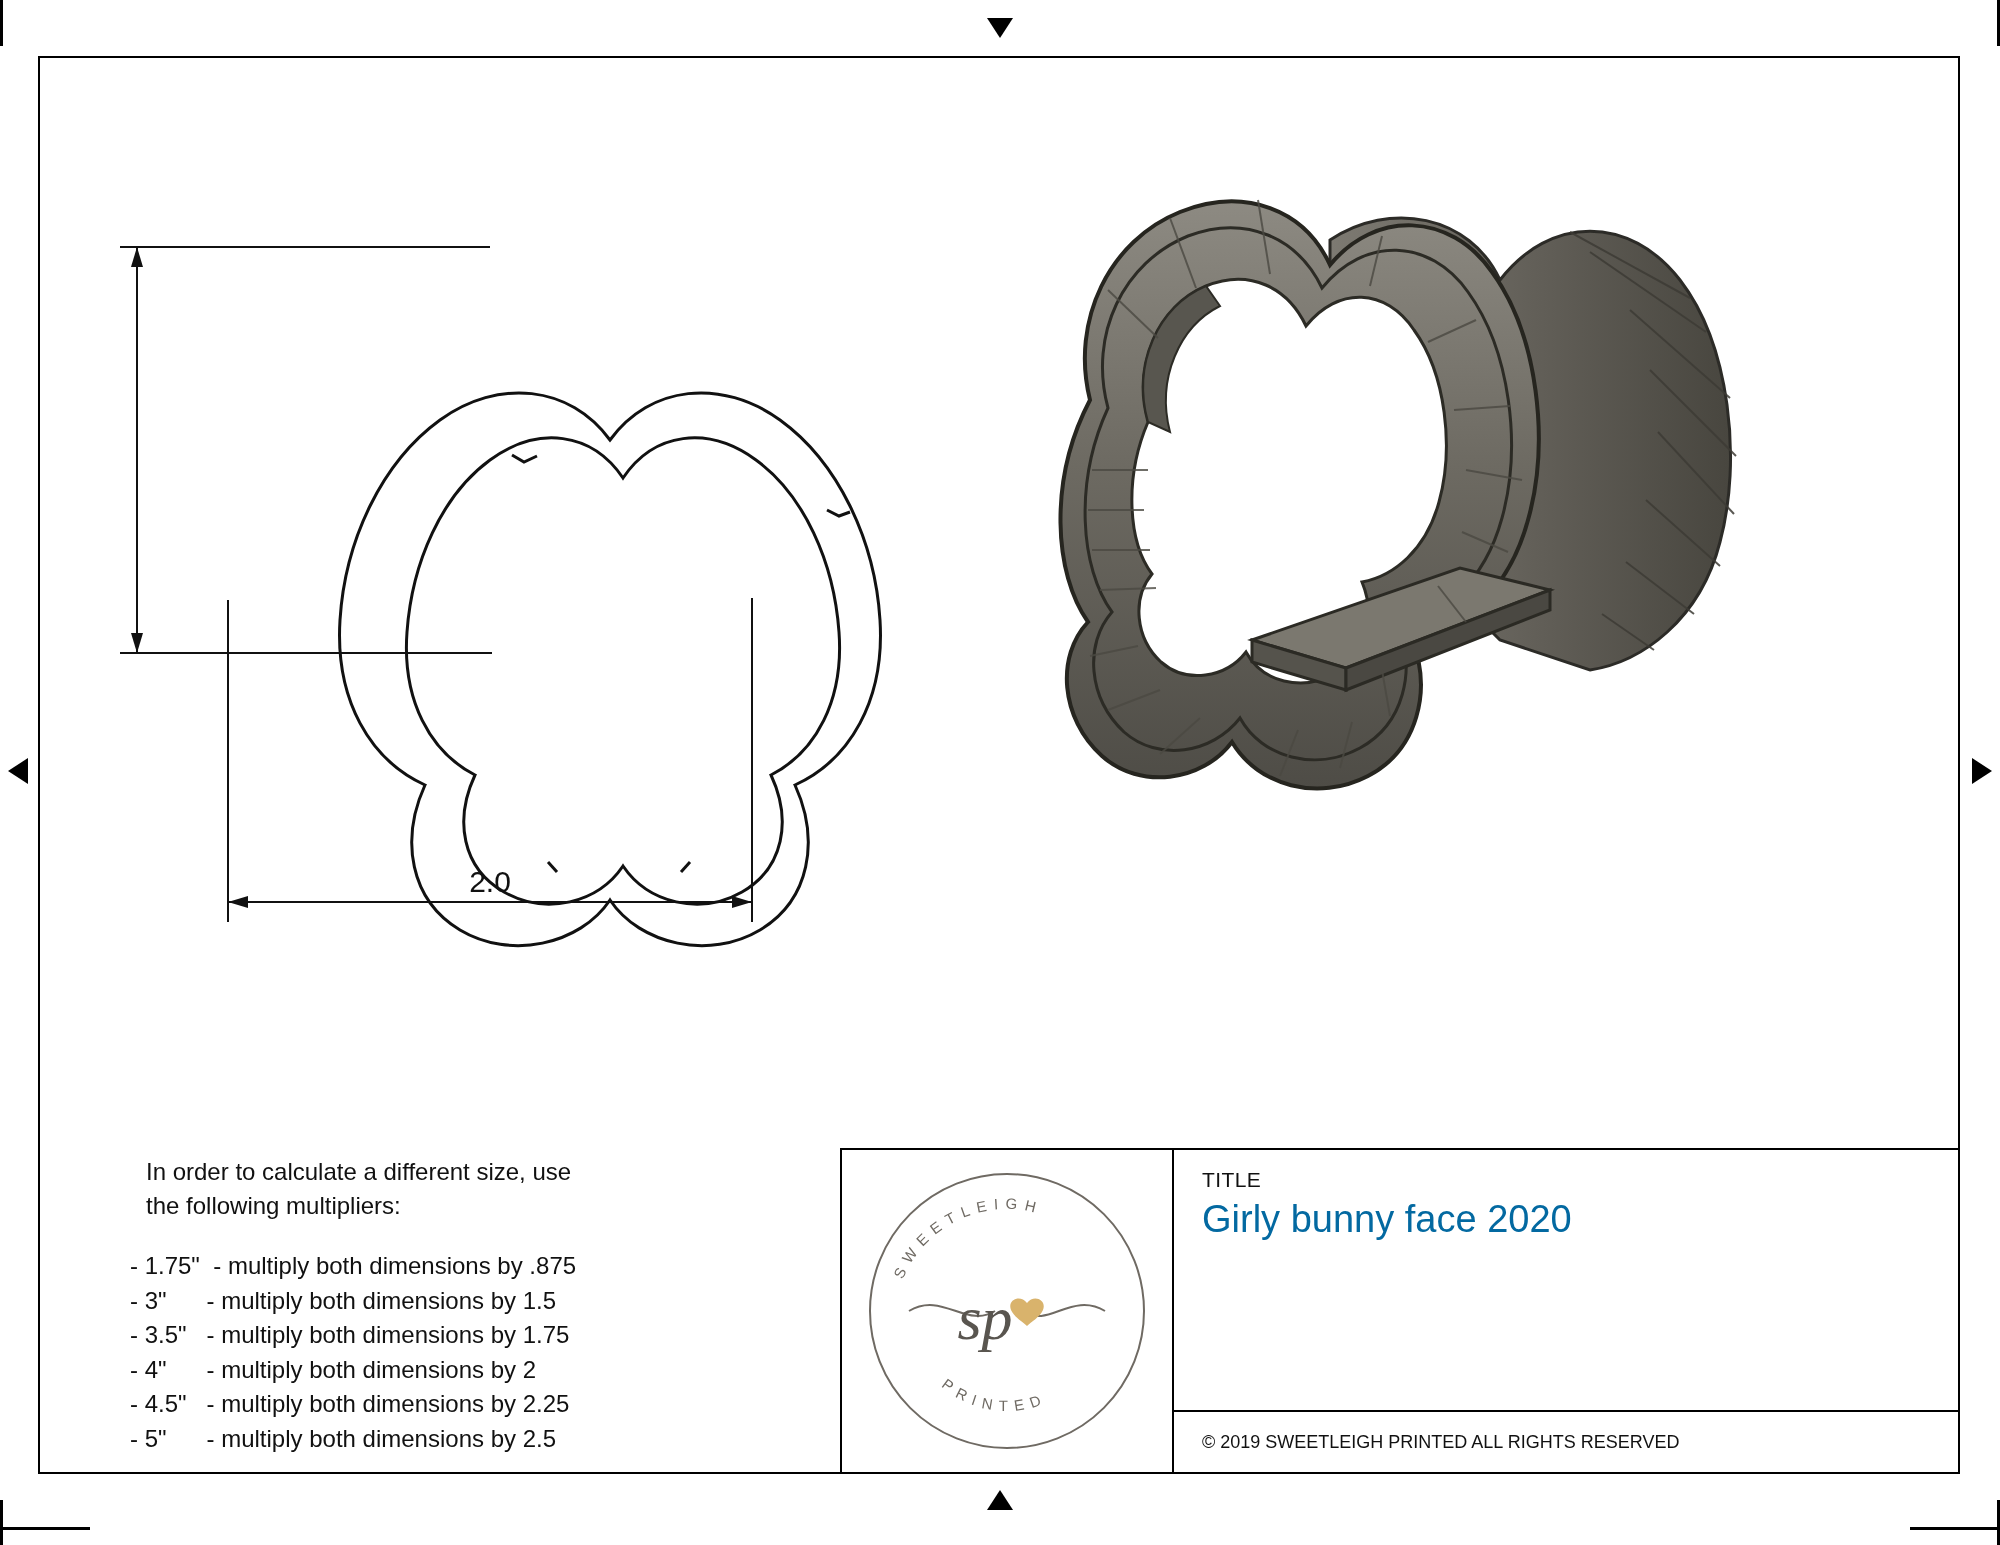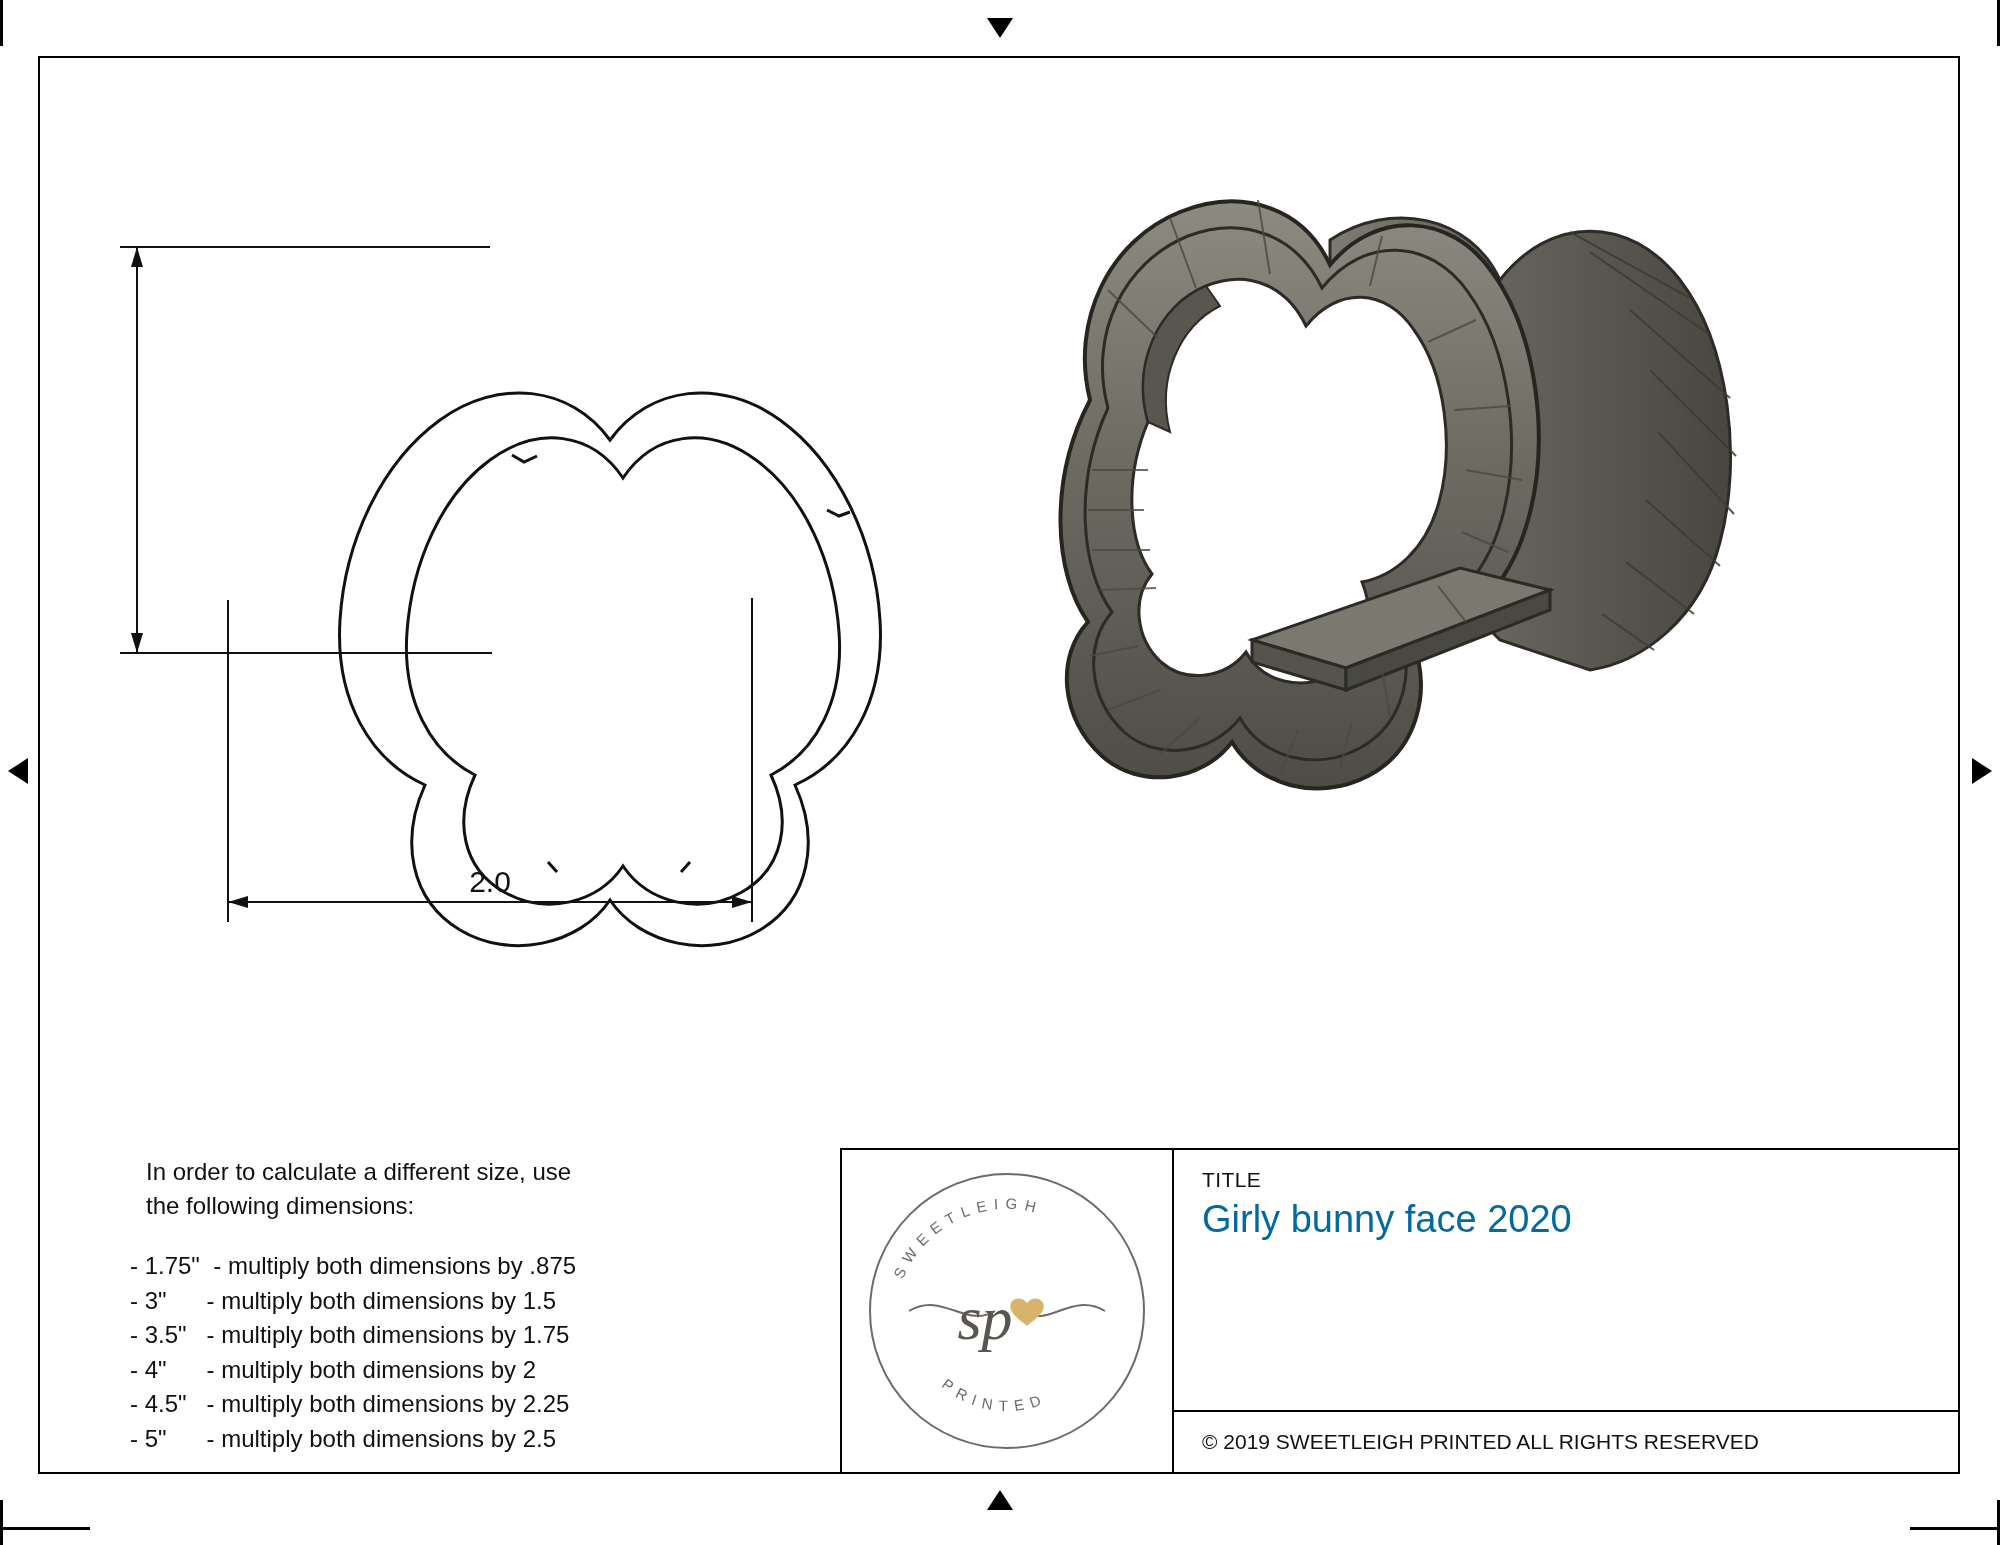--- a/index.html
+++ b/index.html
@@ -39,21 +39,21 @@
   .tb-logo{
     width:332px;border-right:2px solid #000;box-sizing:border-box;
     display:flex;align-items:center;justify-content:center;position:relative;
   }
   .tb-right{flex:1;display:flex;flex-direction:column;}
   .tb-title-area{flex:1;padding:18px 0 0 28px;box-sizing:border-box;}
   .tb-title-label{font-size:21px;letter-spacing:.4px;color:#111;margin-bottom:6px;}
   .tb-title-value{font-size:38px;color:#0369a1;}
   .tb-copyright{
     border-top:2px solid #000;height:62px;display:flex;align-items:center;
-    padding-left:28px;font-size:21px;color:#111;box-sizing:border-box;
+    padding-left:28px;font-size:18px;color:#111;box-sizing:border-box;
   }
 </style>
 </head>
 <body>
 
 <div class="page">
 
   <div class="sheet-border"></div>
 
   <div class="tri tri-down" style="left:987px;top:18px;"></div>
@@ -215,21 +215,21 @@
       <line x1="352" y1="66" x2="340" y2="116"></line>
       <line x1="228" y1="30" x2="240" y2="104"></line>
       <line x1="140" y1="48" x2="166" y2="118"></line>
       <line x1="78" y1="120" x2="128" y2="168"></line>
     </g>
   </svg>
 
   <div class="multiplier-block">
     <div class="intro">
       <div>In order to calculate a different size, use</div>
-      <div>the following dimensions:</div>
+      <div>the following multipliers:</div>
     </div>
     <div class="mrow">- 1.75"  - multiply both dimensions by .875</div>
     <div class="mrow">- 3"      - multiply both dimensions by 1.5</div>
     <div class="mrow">- 3.5"   - multiply both dimensions by 1.75</div>
     <div class="mrow">- 4"      - multiply both dimensions by 2</div>
     <div class="mrow">- 4.5"   - multiply both dimensions by 2.25</div>
     <div class="mrow">- 5"      - multiply both dimensions by 2.5</div>
   </div>
 
   <div class="titleblock">

